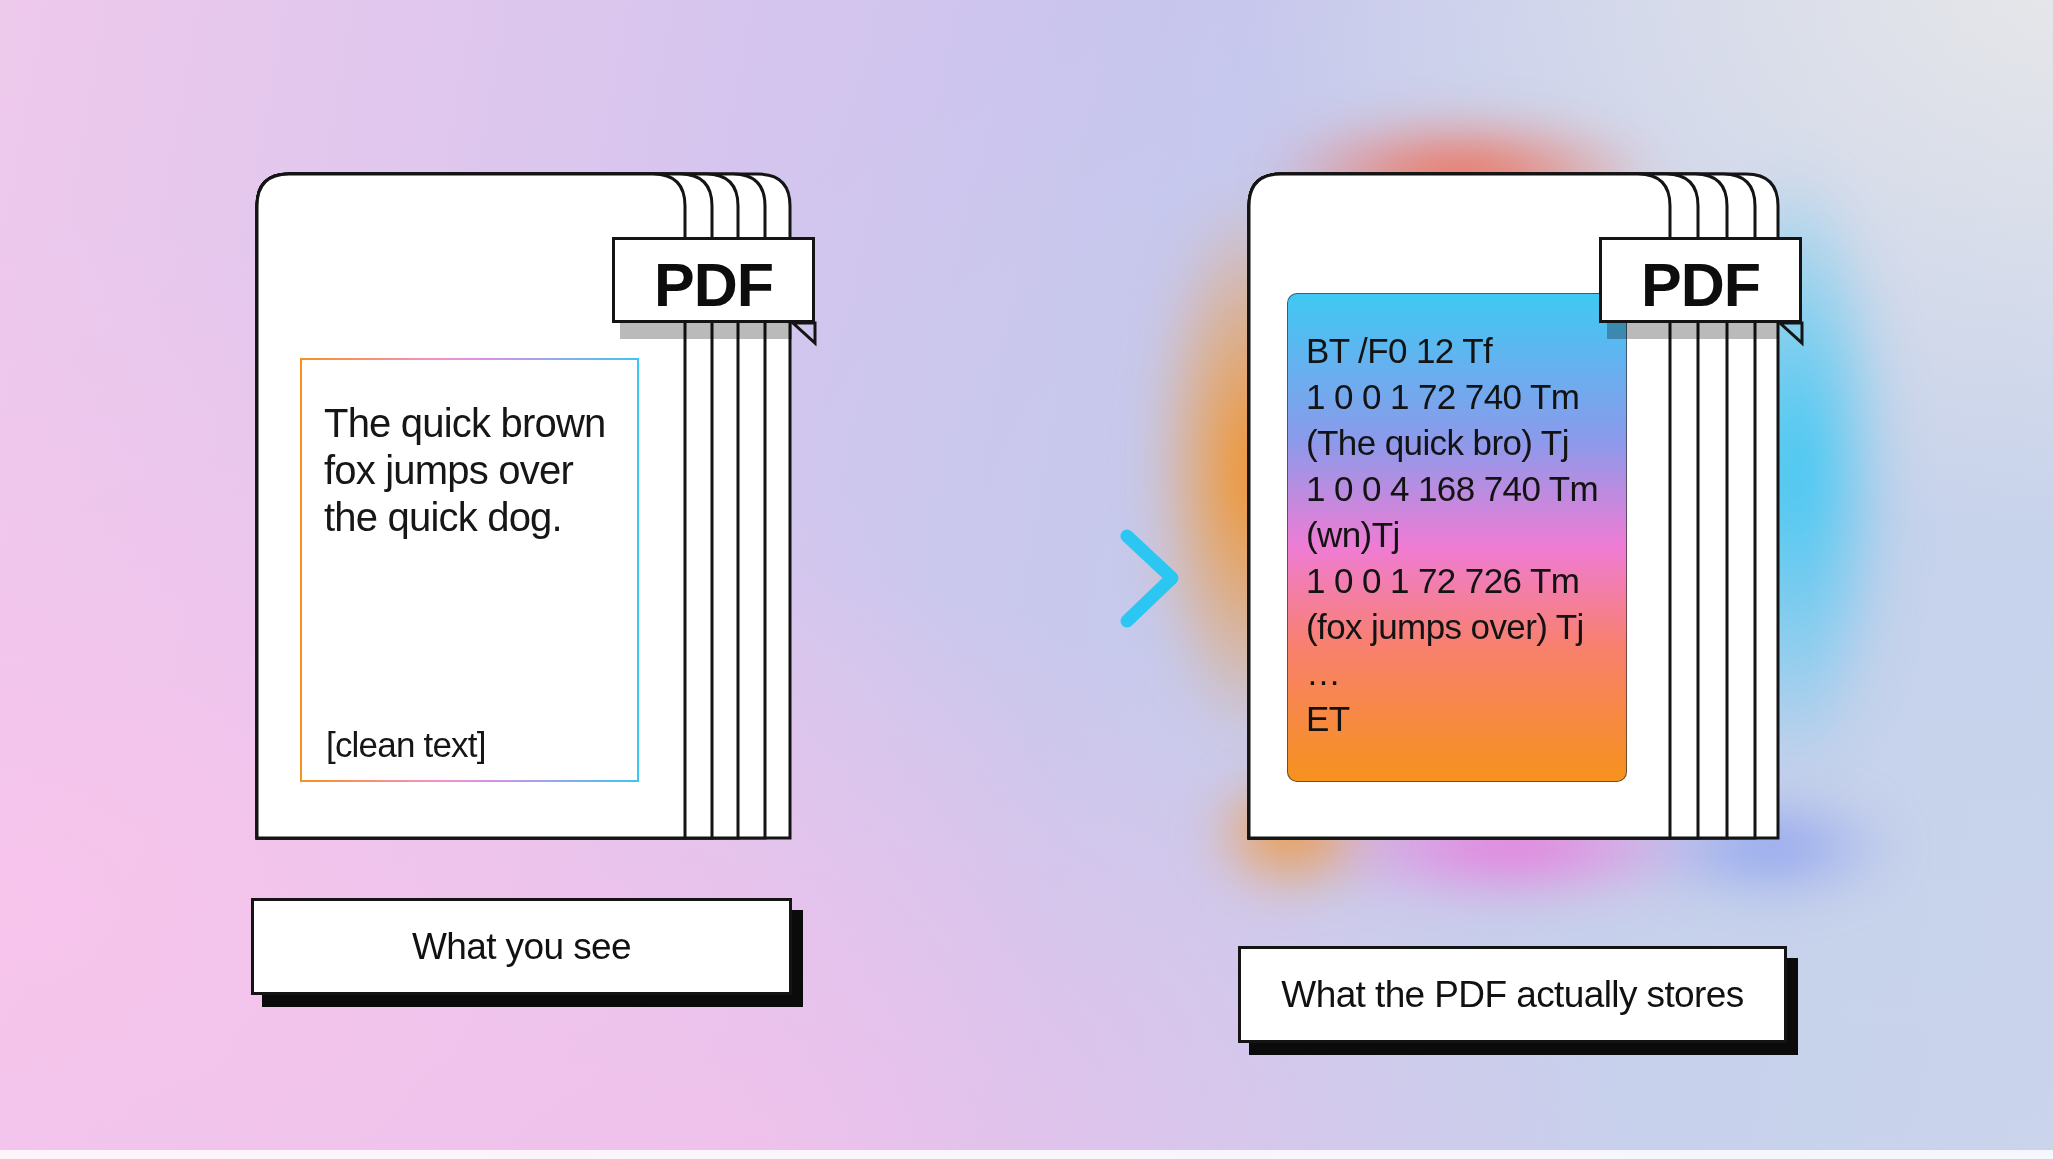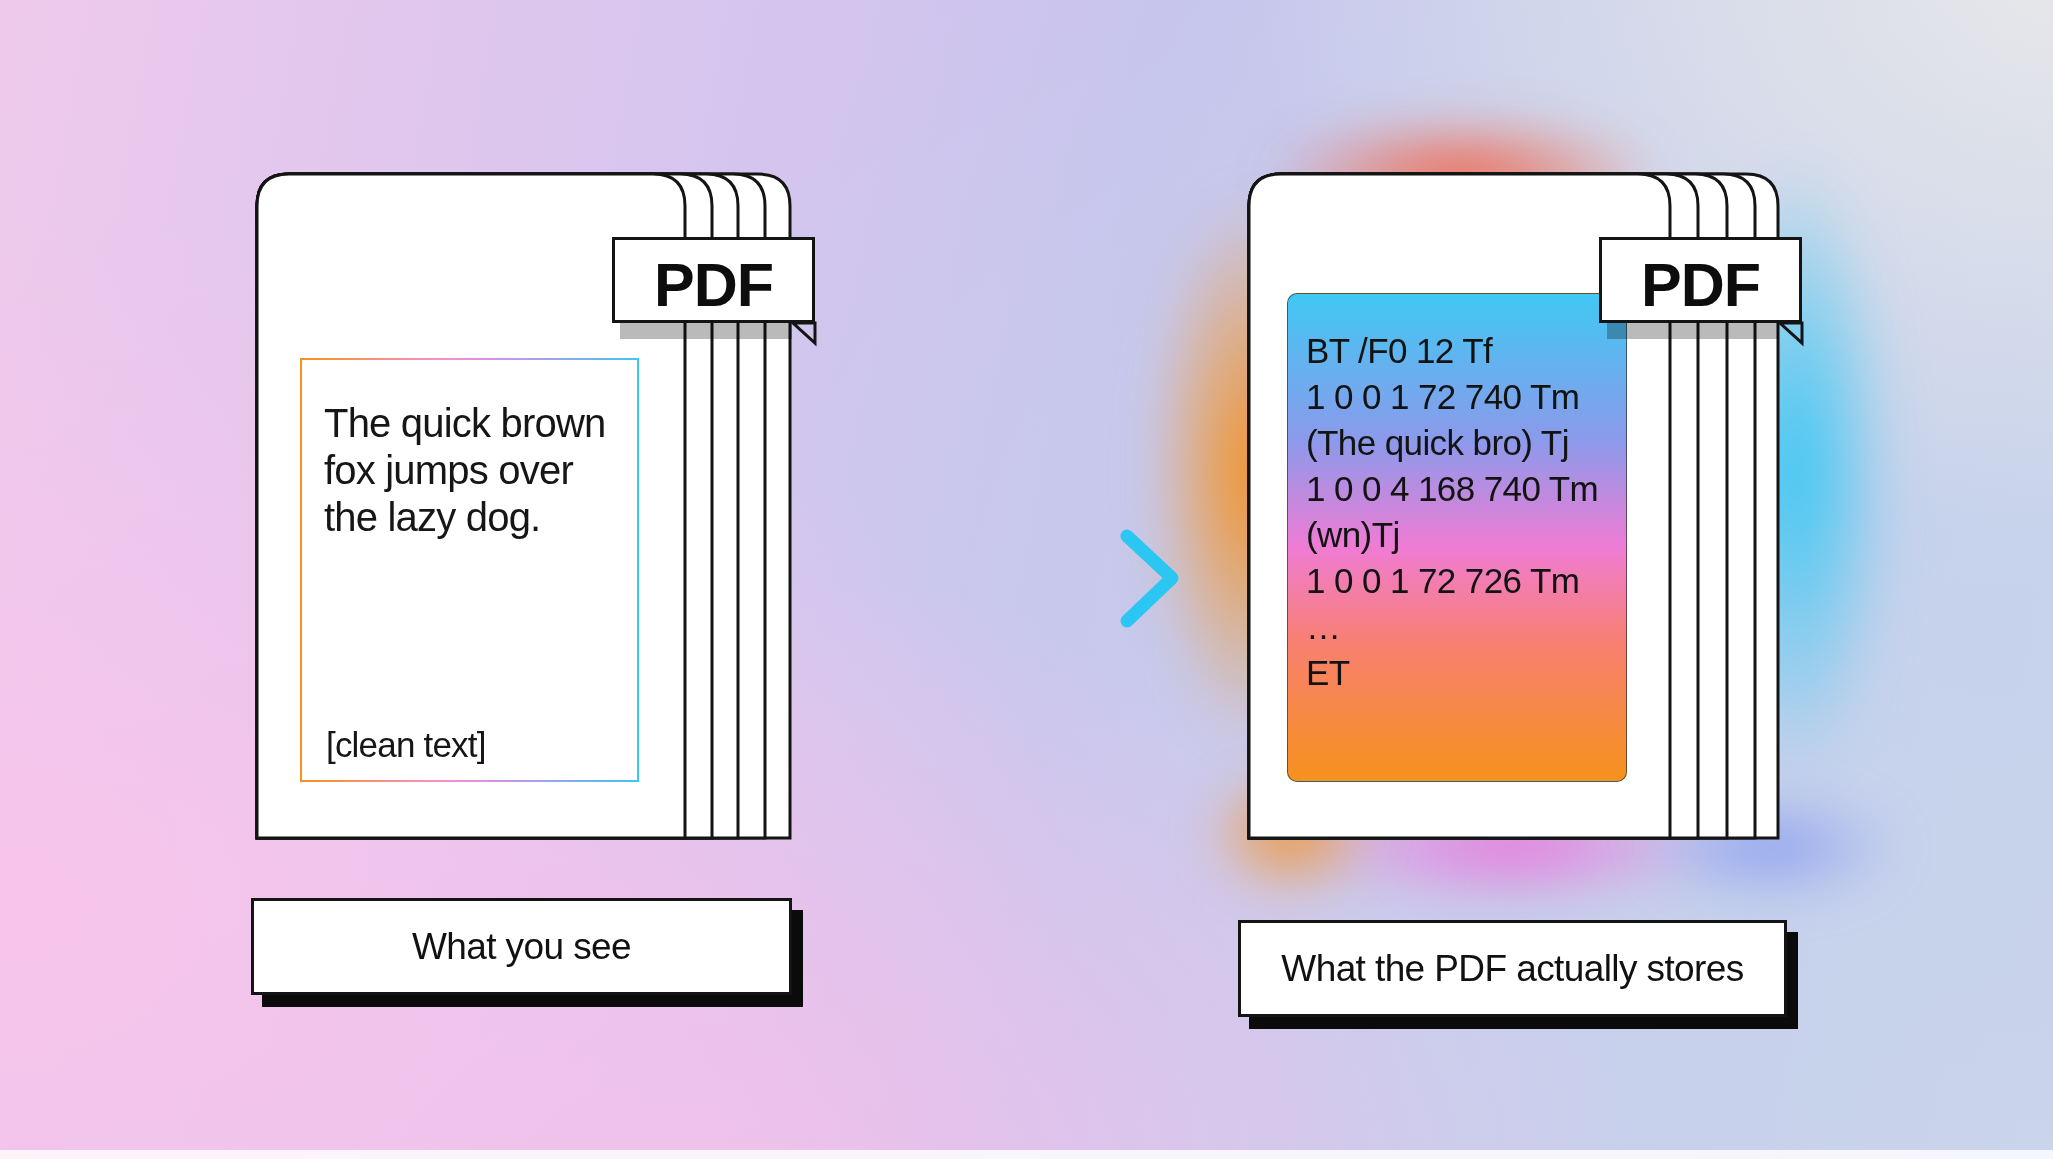--- a/index.html
+++ b/index.html
@@ -43,21 +43,21 @@
     padding:34px 0 12px 18px;
     background:linear-gradient(180deg,#40c8f3 0%, #8b9aeb 30%, #ef7cd4 52%, #f8806f 72%, #f6921d 100%);}
   .code-text{font-size:35px; line-height:46px; letter-spacing:-0.6px; color:#131313; white-space:nowrap;}
   
   .arrow{position:absolute; left:830px; top:523px;}
   
   .caption{position:absolute; height:97px; box-sizing:border-box; background:#ffffff; border:3px solid #141414;
     box-shadow:11px 12px 0 #0b0b0b; display:flex; align-items:center; justify-content:center;
     font-size:37px; letter-spacing:-0.6px; color:#111111;}
   .caption.left{left:251px; top:898px; width:541px;}
-  .caption.right{left:1238px; top:920px; width:549px;}
+  .caption.right{left:1238px; top:946px; width:549px;}
 </style>
 </head>
 <body>
 
 <div class="canvas">
 
   <div class="glow orange-left"></div>
   <div class="glow red-top"></div>
   <div class="glow cyan-right"></div>
   <div class="glow magenta-bottom"></div>
@@ -71,21 +71,21 @@
       <path d="M2 34 Q2 2 34 2 L451 2 Q483 2 483 34 L483 666 L2 666 Z"></path>
       <path d="M2 34 Q2 2 34 2 L425 2 Q457 2 457 34 L457 666 L2 666 Z"></path>
       <path d="M2 34 Q2 2 34 2 L398 2 Q430 2 430 34 L430 666 L2 666 Z"></path>
     </g>
   </svg>
 
   <div class="text-box">
     <div class="page-text">
         <div>The quick brown</div>
         <div>fox jumps over</div>
-        <div>the lazy dog.</div>
+        <div>the quick dog.</div>
       </div>
     <div class="clean-note">[clean text]</div>
   </div>
 
   <div class="badge-shadow" style="left:620px; top:322px; width:172px; height:17px;"></div>
   <div class="pdf-badge" style="left:612px; top:237px; width:203px; height:86px;">
     <span>PDF</span>
   </div>
   <svg class="badge-fold" style="left:791px; top:321px;" width="26" height="26" viewBox="0 0 26 26">
     <path d="M2 2 L24 2 L24 22 Z" fill="none" stroke="#141414" stroke-width="3" stroke-linejoin="miter"></path>
@@ -117,20 +117,21 @@
   </svg>
 
   <div class="code-box">
     <div class="code-text">
         <div>BT /F0 12 Tf</div>
         <div>1 0 0 1 72 740 Tm</div>
         <div>(The quick bro) Tj</div>
         <div>1 0 0 4 168 740 Tm</div>
         <div>(wn)Tj</div>
         <div>1 0 0 1 72 726 Tm</div>
+        <div>(fox jumps over) Tj</div>
         <div>…</div>
         <div>ET</div>
       </div>
   </div>
 
   <div class="badge-shadow" style="left:1607px; top:322px; width:172px; height:17px;"></div>
   <div class="pdf-badge" style="left:1599px; top:237px; width:203px; height:86px;">
     <span>PDF</span>
   </div>
   <svg class="badge-fold" style="left:1778px; top:321px;" width="26" height="26" viewBox="0 0 26 26">

